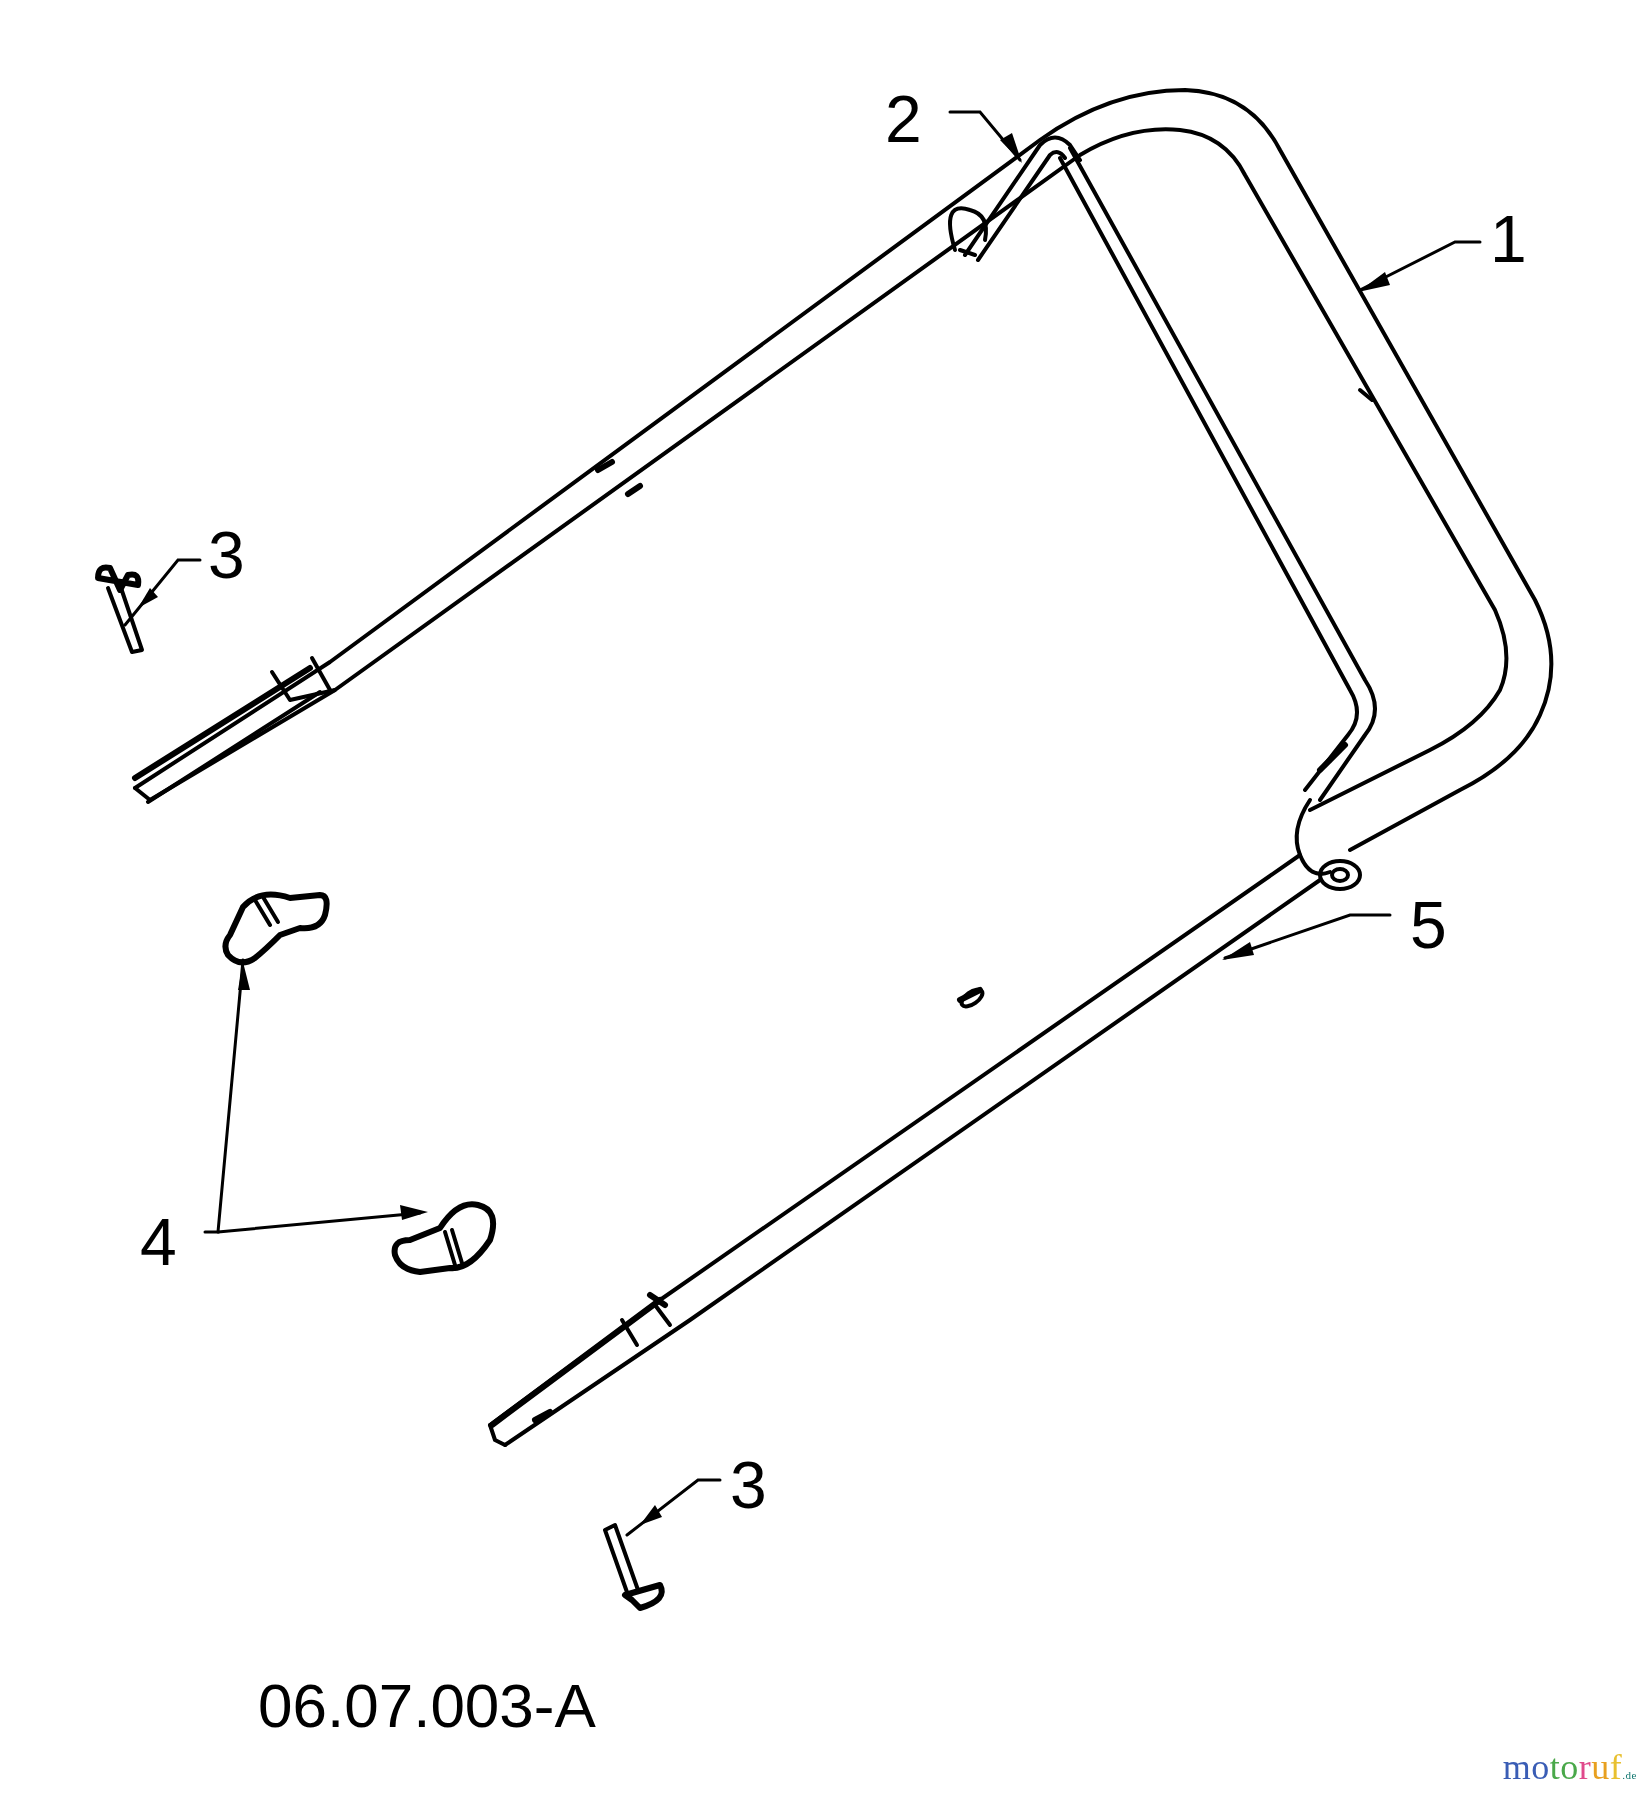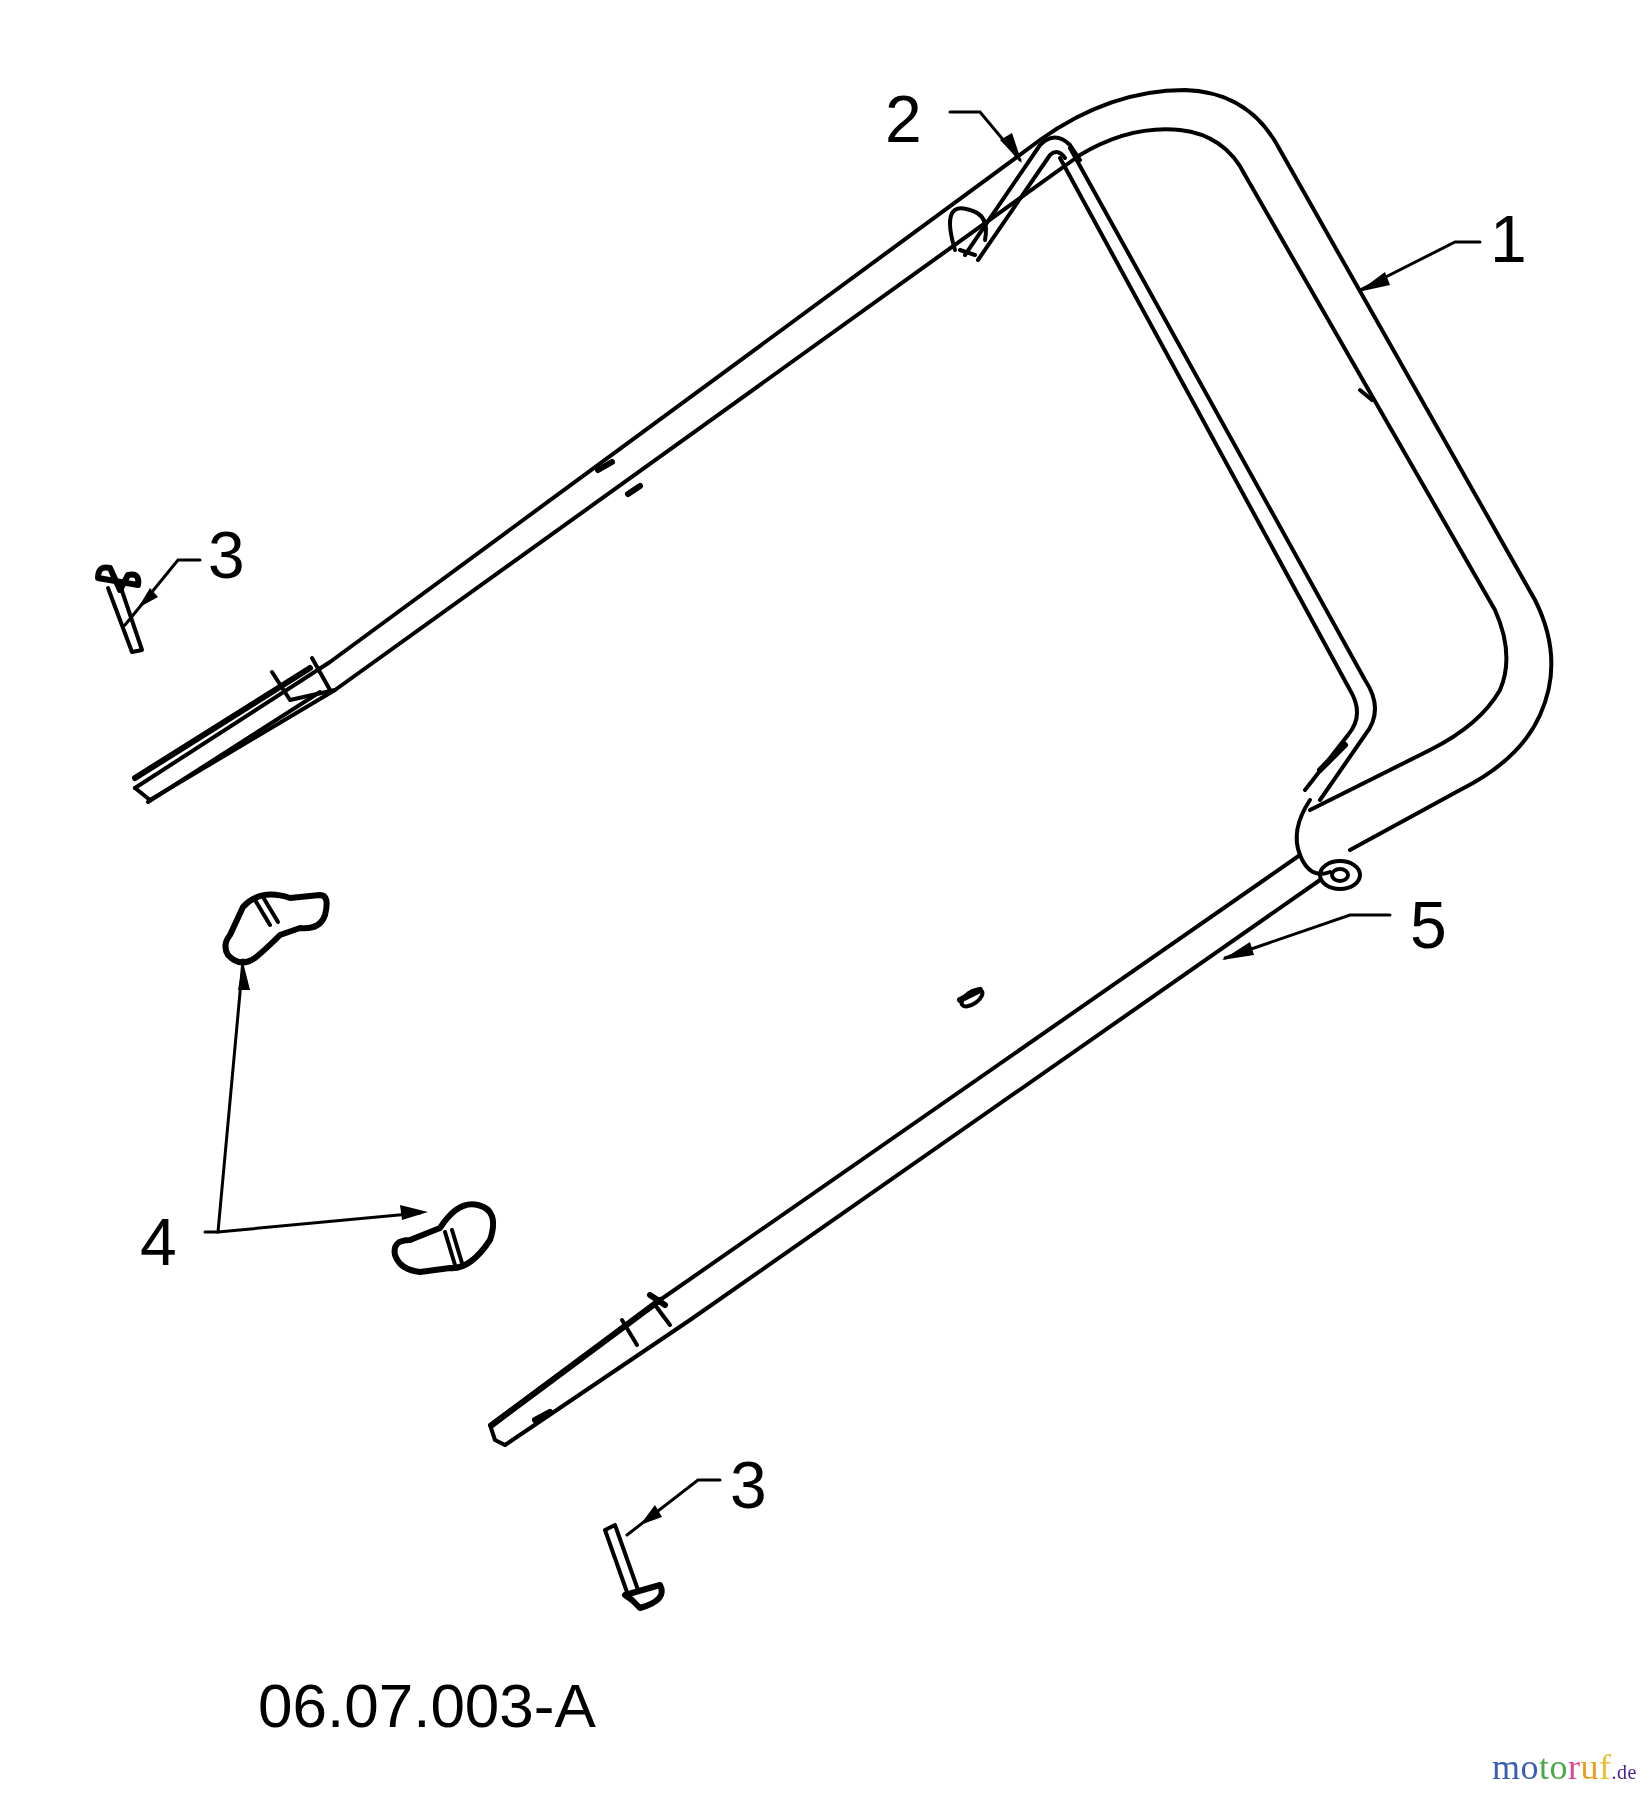--- a/index.html
+++ b/index.html
@@ -5,21 +5,21 @@
     html, body { margin: 0; padding: 0; background: #ffffff; }
     body { width: 1651px; height: 1800px; position: relative; overflow: hidden; }
     .diagram { position: absolute; left: 0; top: 0; width: 1651px; height: 1800px; }
     svg text.callout { font-family: "Liberation Sans", sans-serif; font-size: 66px; fill: #000; }
     svg text.figure-id { font-family: "Liberation Sans", sans-serif; font-size: 62px; fill: #000; }
     .ln { fill: none; stroke: #000; stroke-width: 4; stroke-linecap: round; stroke-linejoin: round; }
     .ln-thick { fill: none; stroke: #000; stroke-width: 6; stroke-linecap: round; stroke-linejoin: round; }
     .ld { fill: none; stroke: #000; stroke-width: 3; stroke-linecap: round; }
     .arrow { fill: #000; stroke: none; }
     .watermark { position: absolute; right: 14px; bottom: 12px; font-family: "Liberation Serif", serif; font-size: 36px; letter-spacing: 0.5px; }
-    .watermark .tld { font-size: 20px; color: #4c1d95; }
+    .watermark .tld { font-size: 11px; color: #0f766e; }
   </style>
 </head>
 <body>
 
 <div class="diagram">
   <svg width="1651" height="1800" viewBox="0 0 1651 1800" xmlns="http://www.w3.org/2000/svg">
 
     <g>
 
       <path class="ln" d="M 135 788 L 330 662 L 1040 140

